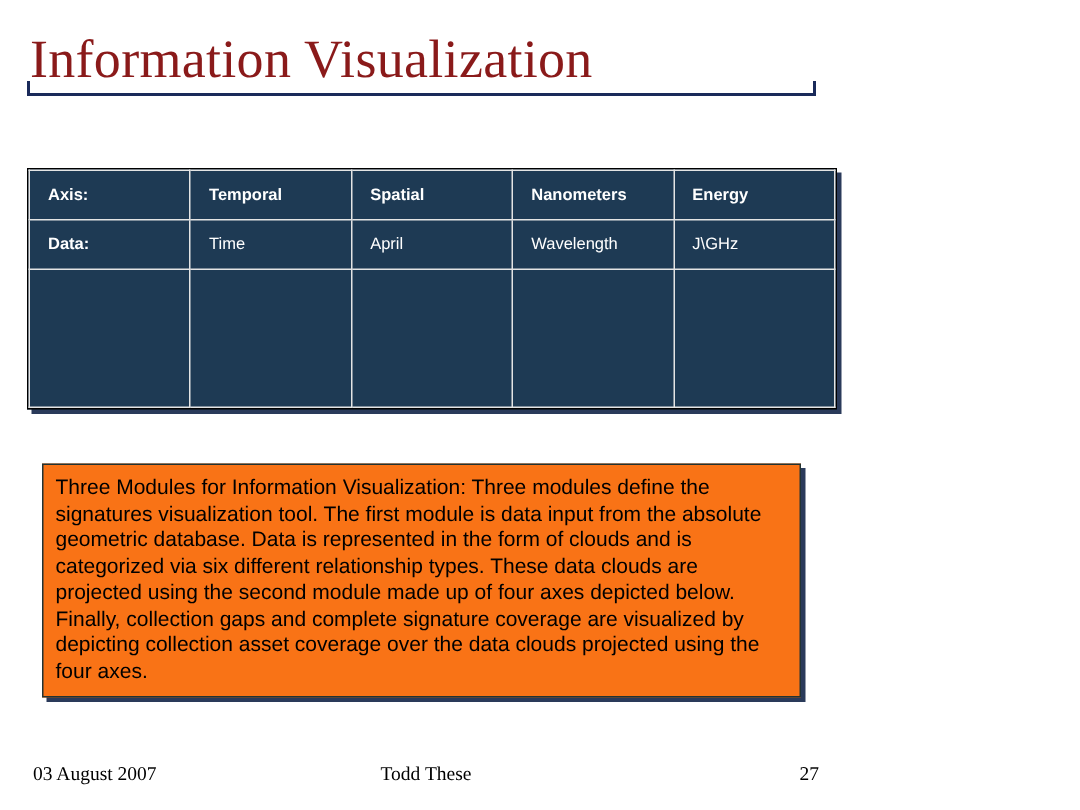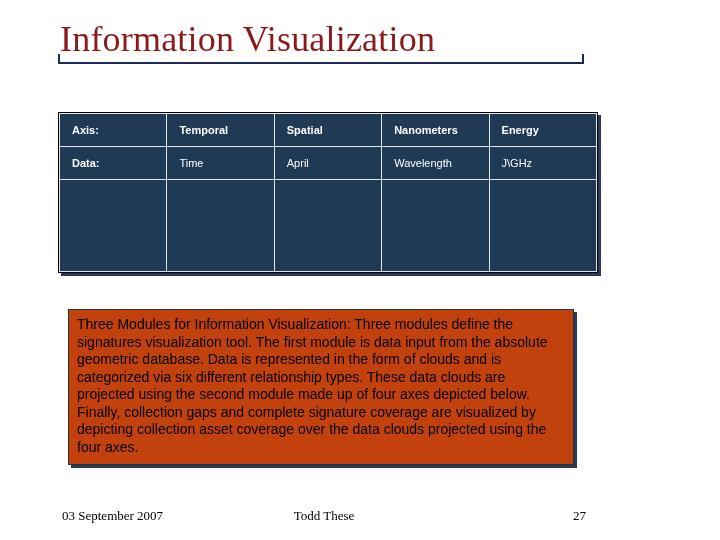--- a/index.html
+++ b/index.html
@@ -9,21 +9,20 @@
     background: #fff;
     font-family: "Times New Roman", Times, serif;
     position: relative;
     overflow: hidden;
   }
   .slide {
     width: 568px;
     height: 540px;
     position: relative;
     padding: 18px 24px 0 18px;
-    margin-left: 40px;
   }
   .title-wrap {
     border-bottom: 2px solid #1a2a5a;
     padding-bottom: 2px;
     margin-bottom: 0;
     position: relative;
   }
   .title-tick-left {
     position: absolute;
     left: 0;
@@ -78,21 +77,21 @@
   .tbl col.c3 { width: 20%; }
   .tbl col.c4 { width: 20%; }
   .tbl tr.spacer td {
     height: 92px;
     border-top: none;
   }
   .desc-wrap {
     margin: 36px 10px 0 10px;
     border: 1px solid #233;
     box-shadow: 3px 3px 0 #2a3a5a;
-    background: #c2410c;
+    background: #f97316;
     padding: 6px 10px 8px 8px;
     font-family: Arial, Helvetica, sans-serif;
     font-size: 14px;
     line-height: 1.25;
     color: #000;
   }
   .desc-wrap .lead {
     font-weight: normal;
   }
   .footer {
@@ -157,18 +156,18 @@
       </tr>
     </tbody>
       </table>
   </div>
 
   <div class="desc-wrap">
     <span class="lead">Three Modules for Information Visualization:</span><span>  Three modules define the signatures visualization tool. The first module is data input from the absolute geometric database. Data is represented in the form of clouds and is categorized via six different relationship types.  These data clouds are projected using the second module made up of four axes depicted below.  Finally, collection gaps and complete signature coverage are visualized by depicting collection asset coverage over the data clouds projected using the four axes.</span>
   </div>
 
   <div class="footer">
-    <span>03 September 2007</span>
+    <span>03 August 2007</span>
     <span class="center">Todd These</span>
     <span>27</span>
   </div>
 
 </div>
 
 </body></html>

